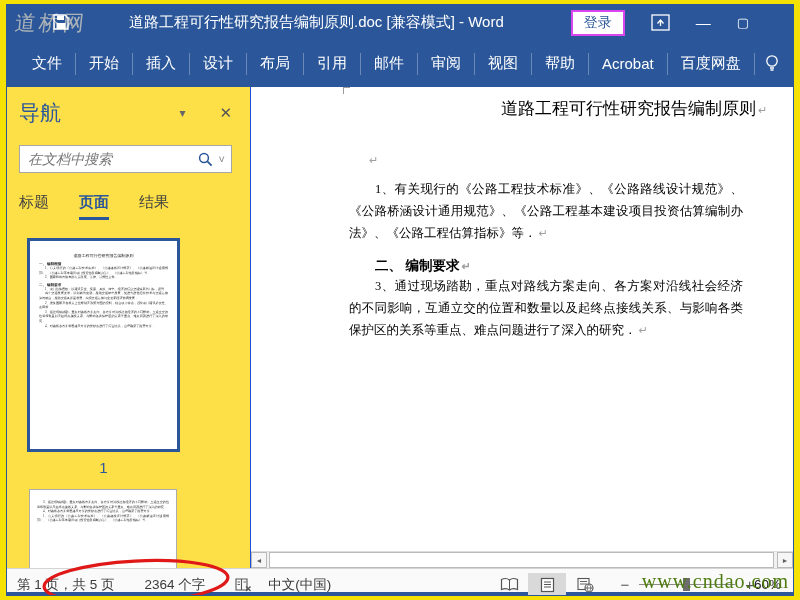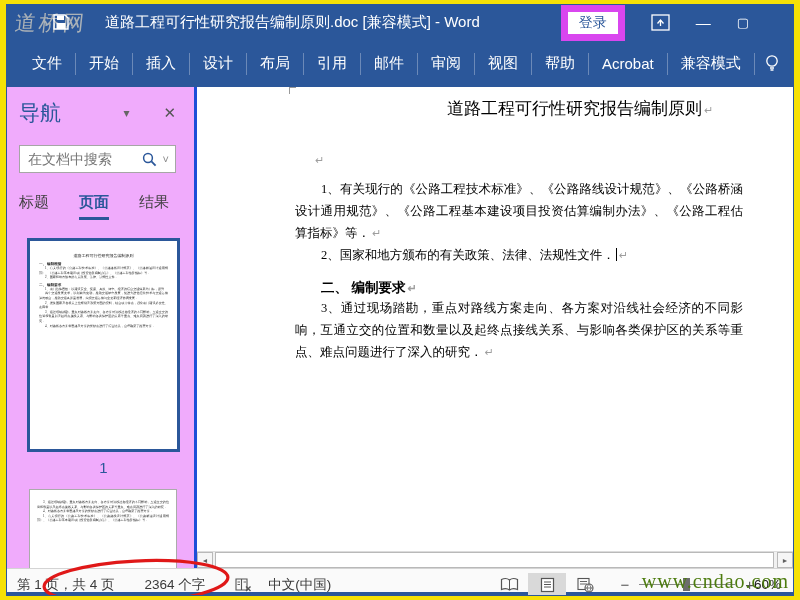--- a/index.html
+++ b/index.html
@@ -6,49 +6,49 @@
   html,body { width:800px; height:600px; font-family:"Liberation Sans",sans-serif; }
   .frame { width:800px; height:600px; background:#f6e105; padding:4px 6px; }
   .window { width:788px; height:592px; background:#fff; border:1px solid #2b579a;
             display:flex; flex-direction:column; overflow:hidden; position:relative; }
 
   
   .titlebar { height:35px; background:#2b579a; color:#fff; display:flex; align-items:center; flex:none; position:relative; }
   .logo-wm { color:#c2c2bd; font-family:"Liberation Serif",serif; font-size:21px; letter-spacing:3px;
              margin-left:8px; opacity:.85; transform:skewX(-6deg); white-space:nowrap; }
   .save-ic { position:absolute; left:46px; top:9px; }
-  .tb-title { margin-left:18px; font-size:15px; white-space:nowrap;text-align:right; }
+  .tb-title { margin-left:42px; font-size:15px; white-space:nowrap;text-align:right; }
   .tb-controls { margin-left:auto; display:flex; align-items:center; gap:26px; margin-right:44px; }
-  .login-btn { background:#fff; color:#2b579a; font-size:14px; padding:2px 11px; border:7px solid #d946ef; cursor:default; }
+  .login-btn { background:#fff; color:#2b579a; font-size:14px; padding:2px 11px; border:2px solid #d946ef; cursor:default; }
   .win-glyph { font-size:15px; color:#fff; }
   .maxi { font-size:13px; }
 
   
   .ribbon { height:47px; background:#2b579a; display:flex; align-items:center; color:#fff;
             font-size:15px; padding-left:12px; flex:none; }
   .rtab { display:flex; align-items:center; height:22px; padding:0 13px;
           border-right:1px solid rgba(255,255,255,.30); white-space:nowrap; cursor:default; }
   .rtab.nosep { border-right:none; }
   .ricon-cell { display:flex; align-items:center; padding:0 10px; height:22px; }
 
   
   .main { flex:1; display:flex; min-height:0; }
 
   
-  .navpane { width:190px; flex:none; background:#f0abfc; border-right:3px solid #1d4ed8;
+  .navpane { width:244px; flex:none; background:#fde047; border-right:1px solid #1d4ed8;
              position:relative; overflow:hidden; }
   .nav-head { display:flex; align-items:center; padding:12px 14px 2px 12px; }
   .nav-title { color:#2b579a; font-size:21px; }
   .nav-head .sp { flex:1; }
   .nav-dd { color:#666; font-size:12px; margin-right:34px; cursor:default; }
   .nav-close { color:#555; font-size:15px; margin-right:4px; cursor:default; }
   .searchbox { margin:16px 18px 0 12px; height:28px; background:#fff; border:1px solid #a6a6a6;
                display:flex; align-items:center; padding:0 6px 0 8px; }
   .searchbox input { border:none; outline:none; flex:1; font-size:14px; color:#555; min-width:0;
-                     font-family:"Liberation Sans",sans-serif; background:transparent; }
+                     font-family:"Liberation Sans",sans-serif; background:transparent;font-style:italic; }
   .searchbox input::placeholder { color:#767676; }
   .sb-chev { color:#888; font-size:11px; margin-left:6px; }
   .navtabs { display:flex; gap:30px; margin:20px 0 0 12px; font-size:15px; color:#3f3f3f; }
   .navtab { padding-bottom:5px; border-bottom:3px solid transparent; cursor:default; }
   .navtab.active { color:#2b579a; font-weight:bold; border-bottom-color:#2b579a; }
   .thumbs { margin-top:18px; padding-left:20px; }
   .thumb1 { width:153px; height:214px; background:#fff; border:3px solid #2b579a;
             padding:12px 9px; overflow:hidden; font-family:"Liberation Serif",serif; color:#222; }
   .mini-title { font-size:4px; text-align:center; margin-bottom:4px; }
   .mini-h { font-size:3.6px; font-weight:bold; margin-top:3px; }
@@ -138,21 +138,21 @@
       <span class="rtab">开始</span>
       <span class="rtab">插入</span>
       <span class="rtab">设计</span>
       <span class="rtab">布局</span>
       <span class="rtab">引用</span>
       <span class="rtab">邮件</span>
       <span class="rtab">审阅</span>
       <span class="rtab">视图</span>
       <span class="rtab">帮助</span>
       <span class="rtab">Acrobat</span>
-      <span class="rtab">兼容模式</span>
+      <span class="rtab">百度网盘</span>
       <span class="ricon-cell">
         <svg width="14" height="19" viewBox="0 0 14 19">
             <circle cx="7" cy="7" r="5.2" fill="none" stroke="#fff" stroke-width="1.3"></circle>
             <path d="M5 14 h4 M5.5 16 h3" stroke="#fff" stroke-width="1.3"></path>
           </svg>
       </span>
       <span class="rtab nosep">告诉我</span>
 
     </div>
 
@@ -199,37 +199,36 @@
           </div>
         </div>
       </aside>
 
       <section class="docarea">
         <div class="page">
           <span class="cropmark"></span>
           <div class="doc-title"><span>道路工程可行性研究报告编制原则</span><span class="pil">↵</span></div>
           <div class="pline"><span class="pil">↵</span></div>
           <p class="dp"><span>1、有关现行的《公路工程技术标准》、《公路路线设计规范》、《公路桥涵设计通用规范》、《公路工程基本建设项目投资估算编制办法》、《公路工程估算指标》等．</span><span class="pil">↵</span></p>
-          <p class="dp cont"><span>2、国家和地方颁布的有关政策、法律、法规性文件．</span><span class="caret"></span><span class="pil">↵</span></p>
           <div class="dh h2"><span>二、 编制要求</span><span class="pil">↵</span></div>
           <p class="dp cont"><span>3、通过现场踏勘，重点对路线方案走向、各方案对沿线社会经济的不同影响，互通立交的位置和数量以及起终点接线关系、与影响各类保护区的关系等重点、难点问题进行了深入的研究．</span><span class="pil">↵</span></p>
 
         </div>
         <div class="hscroll">
           <span class="sbtn">◄</span>
           <span class="sthumb"></span>
           <span class="sbtn">►</span>
         </div>
       </section>
     </div>
 
     <div class="statusbar">
       <span class="st-item">第 1 页</span>
       <span class="st-item">，</span>
-      <span class="st-item">共 4 页</span>
+      <span class="st-item">共 5 页</span>
       <span class="st-item wcount">2364 个字</span>
       <span class="proof">
         <svg width="17" height="16" viewBox="0 0 17 16">
             <path d="M1 2 h5.5 v11 h-5.5 z M6.5 2 h5.5 v11 h-5.5 z" fill="none" stroke="#555" stroke-width="1.1"></path>
             <path d="M2.5 5 h2.5 M2.5 7.5 h2.5 M8.5 5 h2.5" stroke="#555" stroke-width="0.9"></path>
             <path d="M11 9.5 l4.5 4.5 M15.5 9.5 l-4.5 4.5" stroke="#555" stroke-width="1.4"></path>
           </svg>
       </span>
       <span class="st-item lang">中文(中国)</span>
 

